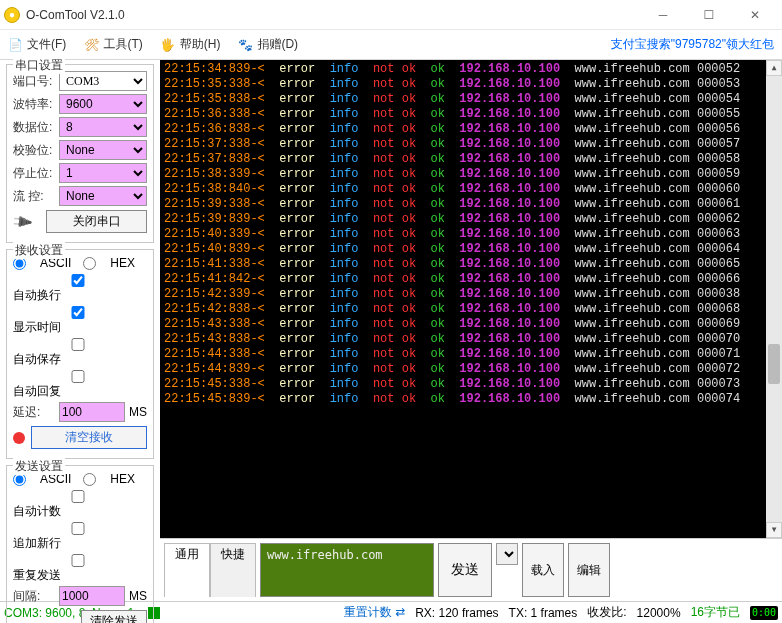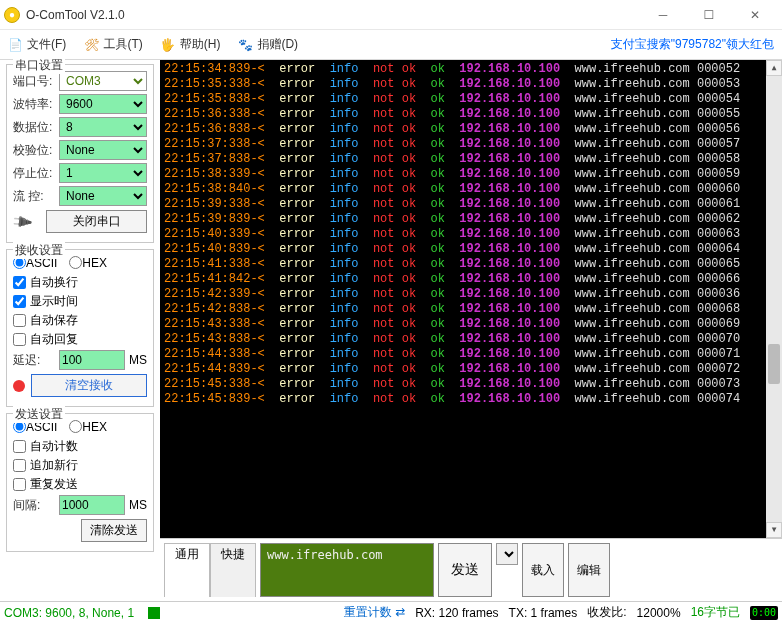--- a/index.html
+++ b/index.html
@@ -12,22 +12,22 @@
 .menubar { height: 30px; display: flex; align-items: center; padding: 0 8px; border-bottom: 1px solid #d8d8d8; }
 .menubar .mitem { display: flex; align-items: center; margin-right: 18px; color: #333; }
 .menubar .micon { margin-right: 4px; }
 .menubar .alipay { margin-left: auto; color: #0066ff; font-size:12px; }
 .main { flex: 1; display: flex; min-height: 0; }
 .leftcol { width: 160px; padding: 4px 6px; display: flex; flex-direction: column; gap: 6px; }
 .group { border: 1px solid #c8c8c8; padding: 6px 6px 6px 6px; position: relative; }
 .group > .legend { position: absolute; top: -8px; left: 6px; background: #fff; padding: 0 2px; color: #333; font-size:12px; }
 .frow { display: flex; align-items: center; margin-bottom: 3px; }
 .frow label { width: 46px; color: #333; }
-.frow select,.frow input[type=text]{ flex:1; height:20px; border:1px solid #999; background:#86efac; font-size:12px; padding:0 2px; }
-.chkrow { display:flex; margin-bottom:2px; }
+.frow select,.frow input[type=text]{ flex:1; height:20px; border:1px solid #999; background:#f0abfc; font-size:12px; padding:0 2px; }
+.chkrow { display:flex; margin-bottom:2px;flex-direction:column; }
 .chkrow input { margin-right:4px; }
 .btn { border:1px solid #888; background:#f4f4f4; padding:2px 8px; font-size:12px; }
 .btn.blue { border-color:#2a6bd6; color:#2a6bd6; }
 .spin { width:46px; height:20px; border:1px solid #999; font-size:12px; padding:0 2px;}
 .redcircle{width:12px;height:12px;border-radius:50%;background:#e33;display:inline-block;margin-right:6px;}
 .plugicon{display:inline-block;transform:rotate(-40deg);font-size:14px;margin-right:16px;}
 .rightcol { flex: 1; display: flex; flex-direction: column; min-width:0; }
 .terminal { flex: 1; background: #000; color:#fff; font-family: Consolas,"Courier New",monospace; font-size:12px; padding:2px 4px; overflow:hidden; line-height:15px; position:relative;}
 .terminal .row { white-space: pre; }
 .t-time{color:#ff8800;} .t-err{color:#fef9c3;} .t-info{color:#33aaff;} .t-notok{color:#ff3333;} .t-ok{color:#33cc33;} .t-ip{color:#cc33cc;font-weight:bold;} .t-host{color:#dddddd;}
@@ -43,21 +43,21 @@
 .txbox{ flex:1; background:#4d7c0f; color:#eee; border:1px solid #888; padding:4px 6px; font-family:Consolas,monospace; font-size:12px; height:54px; resize:none;}
 .sendbtn{ width:54px; border:1px solid #888; background:#f4f4f4; font-size:14px; }
 .comborow{display:flex;gap:4px;}
 .comborow select{flex:1;height:22px;border:1px solid #999;}
 .statusbar{height:22px;border-top:1px solid #ccc;display:flex;align-items:center;padding:0 4px;font-size:12px;gap:10px;}
 .statusbar .grn{color:#090;}
 .statusbar .blue{color:#06c;}
 .statusbar .greenbar{width:12px;height:12px;background:#090;display:inline-block;margin:0 4px;}
 .statusbar .clockicon{width:28px;height:14px;background:#000;color:#0f0;font-family:monospace;font-size:10px;display:inline-flex;align-items:center;justify-content:center;border-radius:2px;margin-left:auto;}
 .radio-row{display:flex;gap:12px;align-items:center;margin-bottom:4px;}
-.radio-row label{display:flex;align-items:flex-start;gap:0;}
+.radio-row label{display:flex;align-items:flex-end;gap:14px;}
 </style>
 </head>
 <body>
 
 <div class="titlebar">
   <span class="icon-o">●</span>
   <span class="title">O-ComTool V2.1.0</span>
   <span class="spacer"></span>
   <div class="winbtn">─</div>
   <div class="winbtn">☐</div>
@@ -85,21 +85,21 @@
 </div>
 
 <div class="main">
 
   <div class="leftcol">
 
     <div class="group">
       <div class="legend">串口设置</div>
       <div class="frow">
           <label>端口号:</label>
-          <select style="background:#fff;color:#4d7c0f;"><option>COM3</option></select>
+          <select style="background:#fff;color:#000000;font-family:Liberation Serif, serif;"><option>COM3</option></select>
         </div>
       <div class="frow">
           <label>波特率:</label>
           <select><option>9600</option></select>
         </div>
       <div class="frow">
           <label>数据位:</label>
           <select><option>8</option></select>
         </div>
       <div class="frow">
@@ -204,21 +204,21 @@
         <div class="row"><span class="t-time">22:15:37:338-&lt;</span>  <span class="t-err">error</span>  <span class="t-info">info</span>  <span class="t-notok">not ok</span>  <span class="t-ok">ok</span>  <span class="t-ip">192.168.10.100</span>  <span class="t-host">www.ifreehub.com 000057</span></div>
         <div class="row"><span class="t-time">22:15:37:838-&lt;</span>  <span class="t-err">error</span>  <span class="t-info">info</span>  <span class="t-notok">not ok</span>  <span class="t-ok">ok</span>  <span class="t-ip">192.168.10.100</span>  <span class="t-host">www.ifreehub.com 000058</span></div>
         <div class="row"><span class="t-time">22:15:38:339-&lt;</span>  <span class="t-err">error</span>  <span class="t-info">info</span>  <span class="t-notok">not ok</span>  <span class="t-ok">ok</span>  <span class="t-ip">192.168.10.100</span>  <span class="t-host">www.ifreehub.com 000059</span></div>
         <div class="row"><span class="t-time">22:15:38:840-&lt;</span>  <span class="t-err">error</span>  <span class="t-info">info</span>  <span class="t-notok">not ok</span>  <span class="t-ok">ok</span>  <span class="t-ip">192.168.10.100</span>  <span class="t-host">www.ifreehub.com 000060</span></div>
         <div class="row"><span class="t-time">22:15:39:338-&lt;</span>  <span class="t-err">error</span>  <span class="t-info">info</span>  <span class="t-notok">not ok</span>  <span class="t-ok">ok</span>  <span class="t-ip">192.168.10.100</span>  <span class="t-host">www.ifreehub.com 000061</span></div>
         <div class="row"><span class="t-time">22:15:39:839-&lt;</span>  <span class="t-err">error</span>  <span class="t-info">info</span>  <span class="t-notok">not ok</span>  <span class="t-ok">ok</span>  <span class="t-ip">192.168.10.100</span>  <span class="t-host">www.ifreehub.com 000062</span></div>
         <div class="row"><span class="t-time">22:15:40:339-&lt;</span>  <span class="t-err">error</span>  <span class="t-info">info</span>  <span class="t-notok">not ok</span>  <span class="t-ok">ok</span>  <span class="t-ip">192.168.10.100</span>  <span class="t-host">www.ifreehub.com 000063</span></div>
         <div class="row"><span class="t-time">22:15:40:839-&lt;</span>  <span class="t-err">error</span>  <span class="t-info">info</span>  <span class="t-notok">not ok</span>  <span class="t-ok">ok</span>  <span class="t-ip">192.168.10.100</span>  <span class="t-host">www.ifreehub.com 000064</span></div>
         <div class="row"><span class="t-time">22:15:41:338-&lt;</span>  <span class="t-err">error</span>  <span class="t-info">info</span>  <span class="t-notok">not ok</span>  <span class="t-ok">ok</span>  <span class="t-ip">192.168.10.100</span>  <span class="t-host">www.ifreehub.com 000065</span></div>
         <div class="row"><span class="t-time">22:15:41:842-&lt;</span>  <span class="t-err">error</span>  <span class="t-info">info</span>  <span class="t-notok">not ok</span>  <span class="t-ok">ok</span>  <span class="t-ip">192.168.10.100</span>  <span class="t-host">www.ifreehub.com 000066</span></div>
-        <div class="row"><span class="t-time">22:15:42:339-&lt;</span>  <span class="t-err">error</span>  <span class="t-info">info</span>  <span class="t-notok">not ok</span>  <span class="t-ok">ok</span>  <span class="t-ip">192.168.10.100</span>  <span class="t-host">www.ifreehub.com 000036</span></div>
+        <div class="row"><span class="t-time">22:15:42:339-&lt;</span>  <span class="t-err">error</span>  <span class="t-info">info</span>  <span class="t-notok">not ok</span>  <span class="t-ok">ok</span>  <span class="t-ip">192.168.10.100</span>  <span class="t-host">www.ifreehub.com 000038</span></div>
         <div class="row"><span class="t-time">22:15:42:838-&lt;</span>  <span class="t-err">error</span>  <span class="t-info">info</span>  <span class="t-notok">not ok</span>  <span class="t-ok">ok</span>  <span class="t-ip">192.168.10.100</span>  <span class="t-host">www.ifreehub.com 000068</span></div>
         <div class="row"><span class="t-time">22:15:43:338-&lt;</span>  <span class="t-err">error</span>  <span class="t-info">info</span>  <span class="t-notok">not ok</span>  <span class="t-ok">ok</span>  <span class="t-ip">192.168.10.100</span>  <span class="t-host">www.ifreehub.com 000069</span></div>
         <div class="row"><span class="t-time">22:15:43:838-&lt;</span>  <span class="t-err">error</span>  <span class="t-info">info</span>  <span class="t-notok">not ok</span>  <span class="t-ok">ok</span>  <span class="t-ip">192.168.10.100</span>  <span class="t-host">www.ifreehub.com 000070</span></div>
         <div class="row"><span class="t-time">22:15:44:338-&lt;</span>  <span class="t-err">error</span>  <span class="t-info">info</span>  <span class="t-notok">not ok</span>  <span class="t-ok">ok</span>  <span class="t-ip">192.168.10.100</span>  <span class="t-host">www.ifreehub.com 000071</span></div>
         <div class="row"><span class="t-time">22:15:44:839-&lt;</span>  <span class="t-err">error</span>  <span class="t-info">info</span>  <span class="t-notok">not ok</span>  <span class="t-ok">ok</span>  <span class="t-ip">192.168.10.100</span>  <span class="t-host">www.ifreehub.com 000072</span></div>
         <div class="row"><span class="t-time">22:15:45:338-&lt;</span>  <span class="t-err">error</span>  <span class="t-info">info</span>  <span class="t-notok">not ok</span>  <span class="t-ok">ok</span>  <span class="t-ip">192.168.10.100</span>  <span class="t-host">www.ifreehub.com 000073</span></div>
         <div class="row"><span class="t-time">22:15:45:839-&lt;</span>  <span class="t-err">error</span>  <span class="t-info">info</span>  <span class="t-notok">not ok</span>  <span class="t-ok">ok</span>  <span class="t-ip">192.168.10.100</span>  <span class="t-host">www.ifreehub.com 000074</span></div>
         <div class="tvscroll">
         <div class="arrow">▴</div>
         <div class="track">

